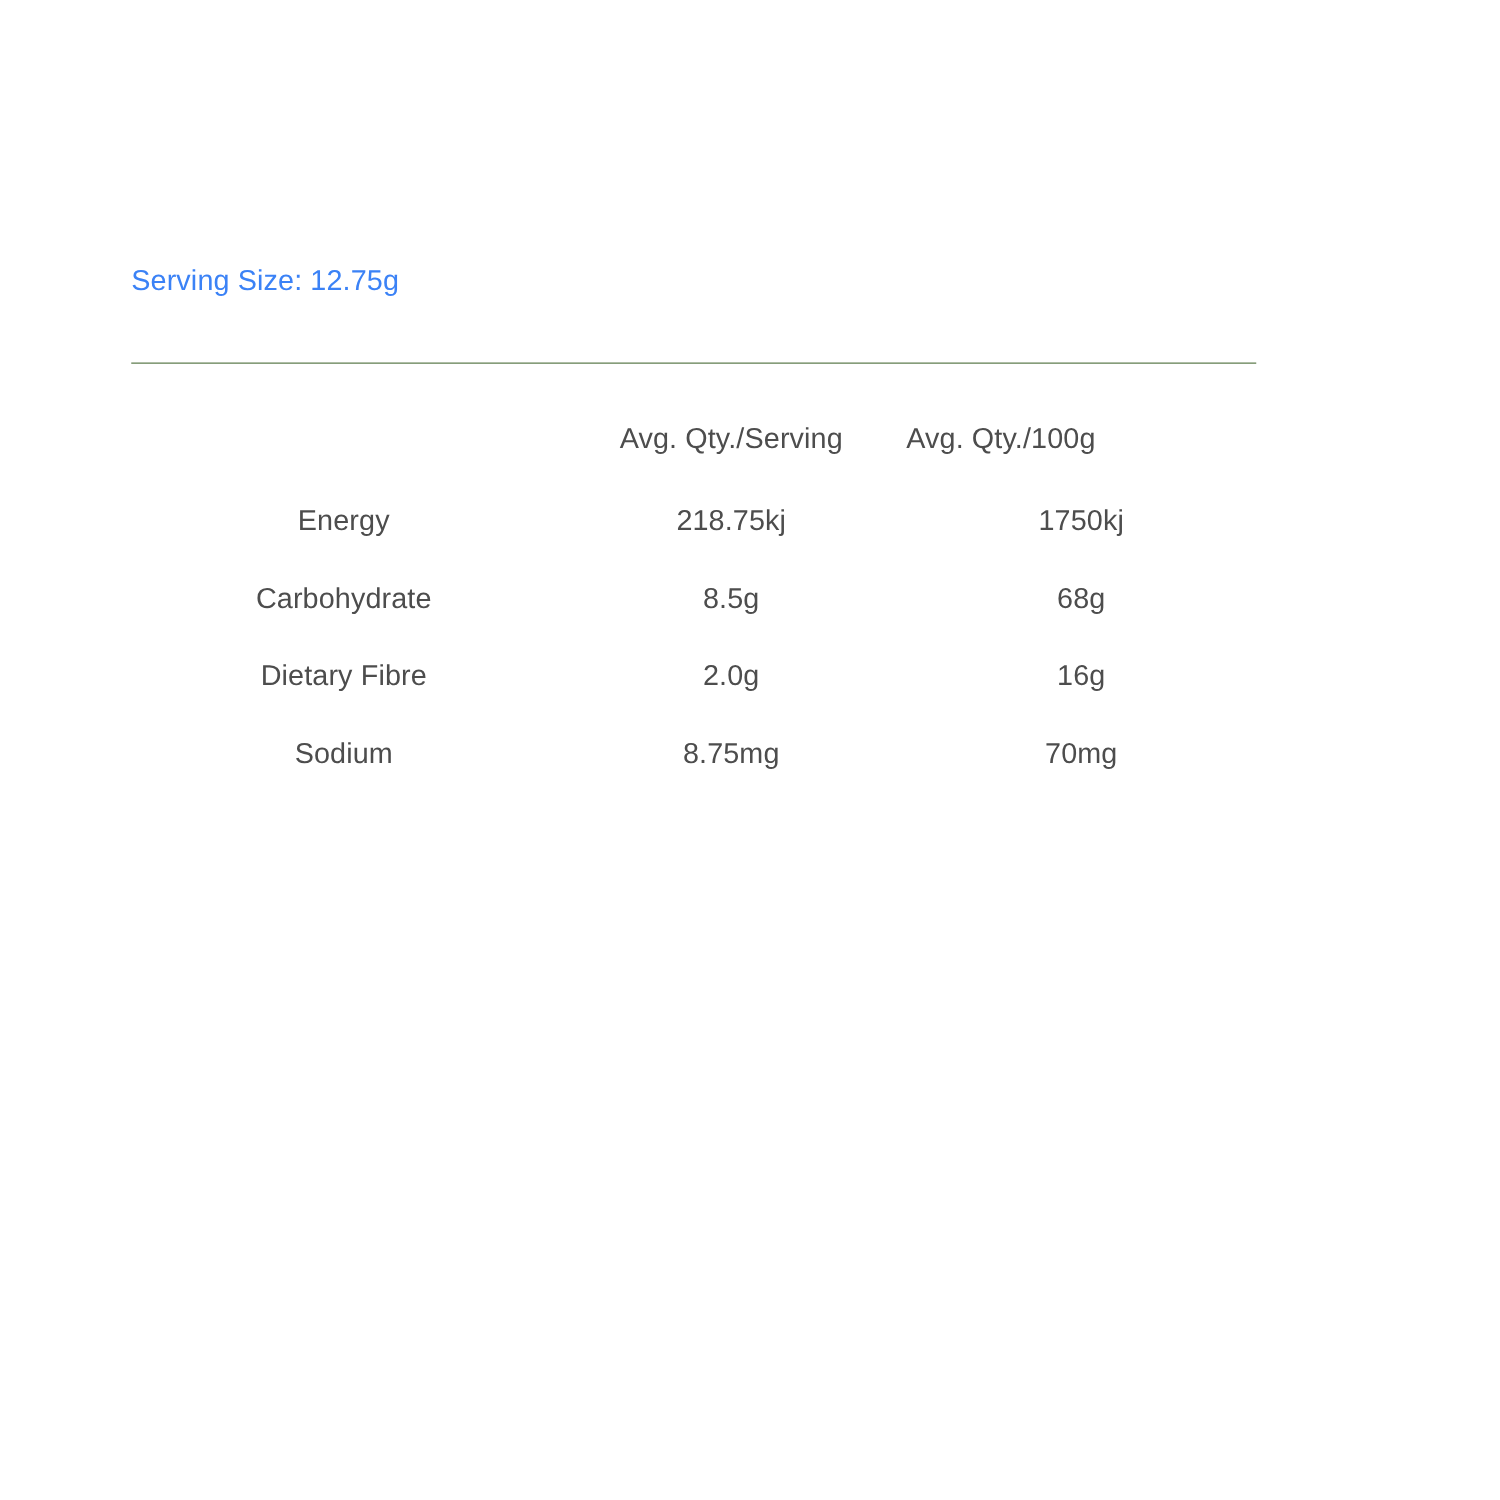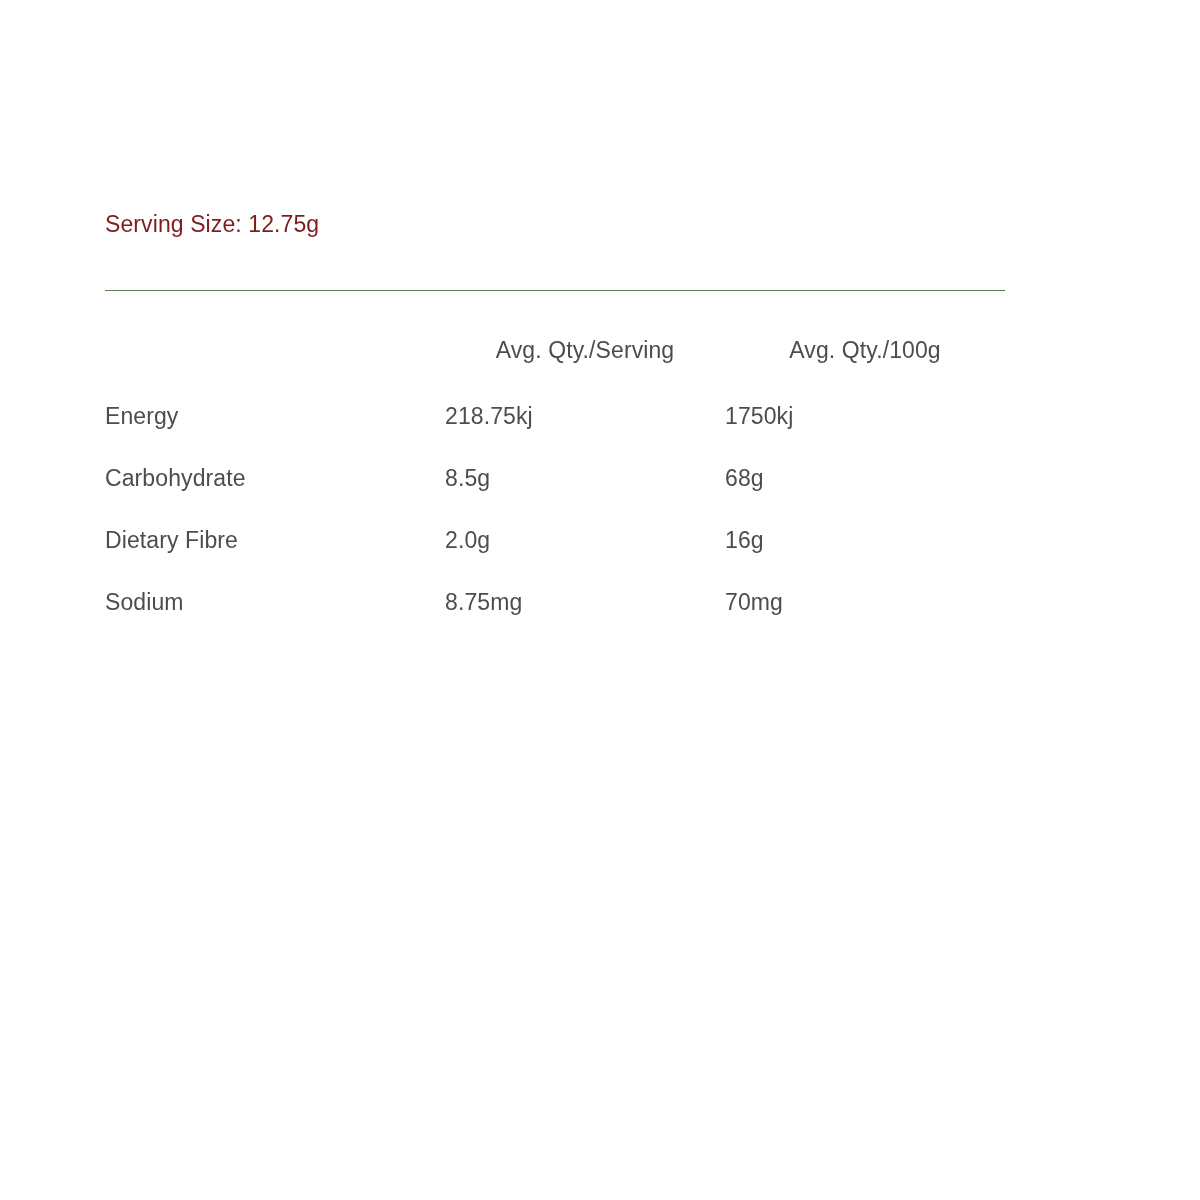--- a/index.html
+++ b/index.html
@@ -15,21 +15,21 @@
   }
   .panel {
     position: absolute;
     left: 105px;
     top: 205px;
     width: 900px;
   }
   .serving-info {
     font-size: 23px;
     line-height: 38px;
-    color: #7f1d1d;
+    color: #3b82f6;
     letter-spacing: 0.1px;
   }
   .serving-info div {
     white-space: nowrap;
   }
   .divider {
     margin-top: 47px;
     border-top: 1px solid #5f7d4f;
     width: 100%;
   }
@@ -52,32 +52,32 @@
   }
   table.nutrition thead th.col-label {
     text-align: left;
     width: 340px;
   }
   table.nutrition thead th.col-serving {
     text-align: center;
     width: 280px;
   }
   table.nutrition thead th.col-hundred {
-    text-align: center;
+    text-align: left;
     width: 280px;
   }
   table.nutrition tbody td {
     height: 62px;
     vertical-align: middle;
   }
   table.nutrition tbody td.label {
-    text-align: left;
+    text-align: center;
   }
   table.nutrition tbody td.val {
-    text-align: left;
+    text-align: center;
   }
 </style>
 </head>
 <body>
 
 <div class="panel">
 
   <div class="serving-info">
     <div>Serving Size: 12.75g</div>
   </div>

